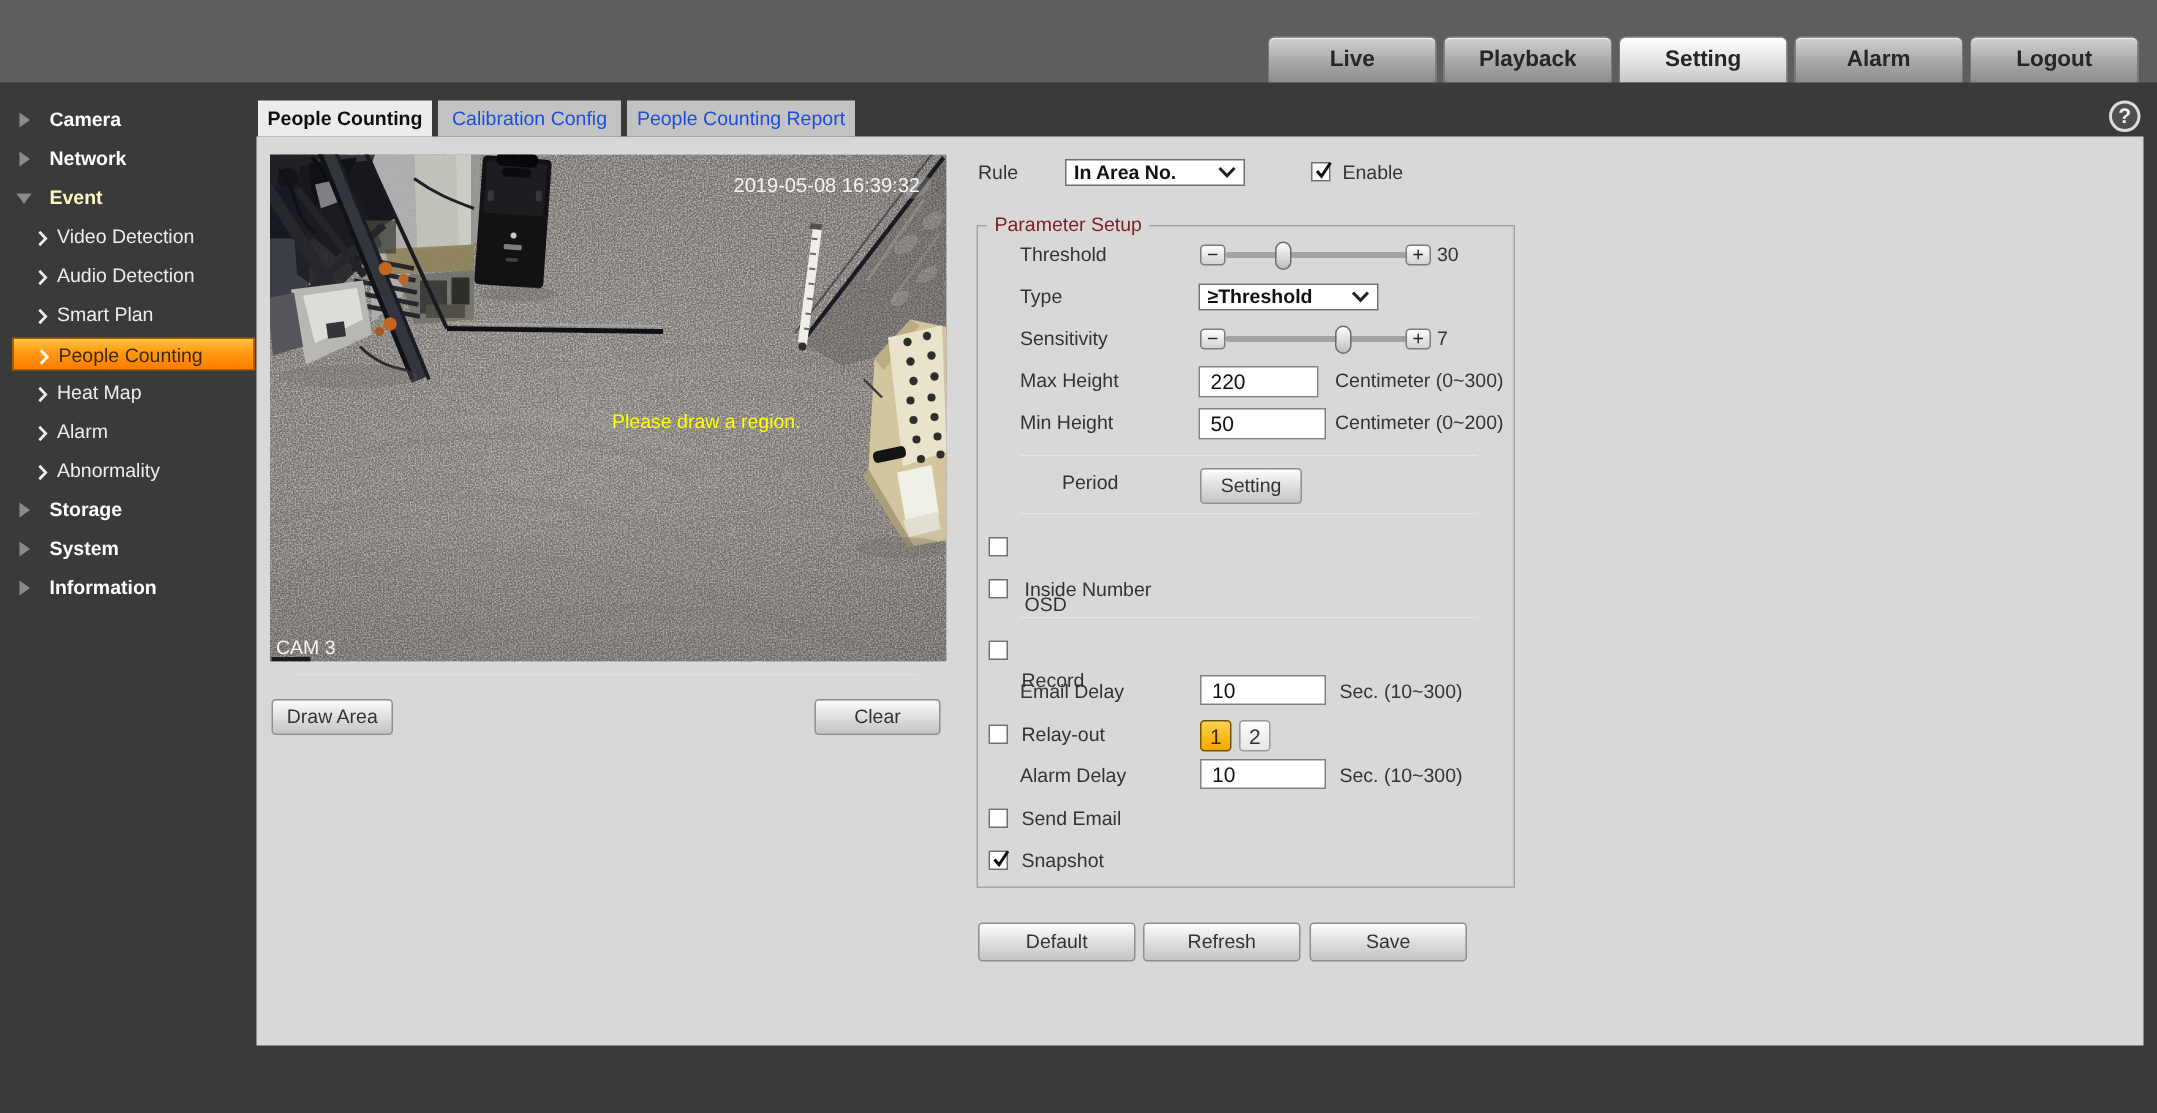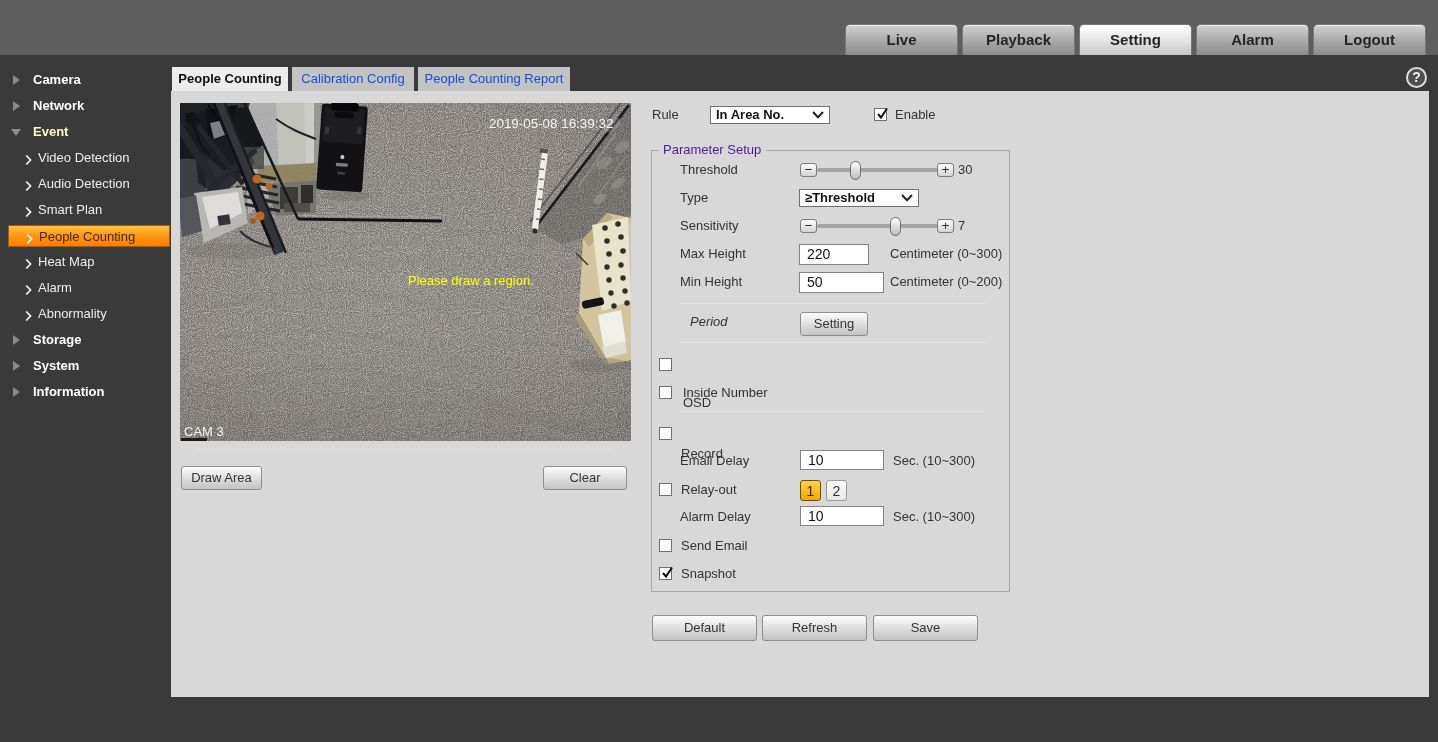--- a/index.html
+++ b/index.html
@@ -54,21 +54,21 @@
 .sel svg { position:absolute; right:5px; top:50%; margin-top:-4px; }
 .cb { position:absolute; width:13px; height:13px; background:#fff; border:1px solid #6f6f6f; }
 .cb svg { position:absolute; left:0px; top:-2px; }
 .inp { position:absolute; background:#fff; border:1px solid #828282; font-size:14px;
   color:#111; line-height:19px; padding-left:7px; }
 .btn { position:absolute; background:linear-gradient(#fdfdfd,#dfdfdf 50%,#c4c4c4);
   border:1px solid #8f8f8f; border-radius:3px; color:#333; font-size:13px;
   text-align:center; }
 .fs { position:absolute; border:1px solid #a6a6a6; }
 .legend { position:absolute; background:#d8d8d8; padding:0 5px; height:16px;
-  line-height:16px; font-size:13px; color:#4c1d95; white-space:nowrap; }
+  line-height:16px; font-size:13px; color:#7f1d1d; white-space:nowrap; }
 .sep { position:absolute; height:1px; background:#c6c6c6; border-bottom:1px solid #e4e4e4; }
 .track { position:absolute; height:4px; border-radius:2px; background:#a3a3a3; }
 .pm { position:absolute; width:17px; height:14px; border-radius:3px;
   background:linear-gradient(#fdfdfd,#d2d2d2); border:1px solid #7c7c7c;
   color:#222; font-size:13px; font-weight:normal; text-align:center; line-height:11px; }
 .thumb { position:absolute; width:11px; height:19px; border-radius:5.5px;
   background:linear-gradient(#fdfdfd,#bdbdbd); border:1px solid #6d6d6d; }
 .rly { position:absolute; width:21px; height:21px; border-radius:3px; font-size:14px;
   text-align:center; line-height:20px; }
 .rly.on { background:linear-gradient(#ffd24a,#f5a800); border:1px solid #6e5200; color:#3a2800; }
@@ -344,30 +344,30 @@
     </div>
 
   <div class="lbl" style="left:680px; top:218px;">Sensitivity</div>
   <div class="track" style="left:817px; top:224px; width:121px;"></div>
   <div class="pm" style="left:800px; top:219px;">−</div>
   <div class="thumb" style="left:890px; top:217px;"></div>
   <div class="pm" style="left:937px; top:219px;">+</div>
   <div class="lbl" style="left:958px; top:218px;">7</div>
 
   <div class="lbl" style="left:680px; top:246px;">Max Height</div>
-  <div class="inp" style="left:799px; top:244px; width:70px; height:21px;">220</div>
+  <div class="inp" style="left:799px; top:244px; width:80px; height:21px;">220</div>
   <div class="lbl" style="left:890px; top:246px;">Centimeter (0~300)</div>
 
   <div class="lbl" style="left:680px; top:274px;">Min Height</div>
   <div class="inp" style="left:799px; top:272px; width:85px; height:21px;">50</div>
   <div class="lbl" style="left:890px; top:274px;">Centimeter (0~200)</div>
 
   <div class="sep" style="left:680px; top:303px; width:305px;"></div>
 
-  <div class="lbl" style="left:690px; top:314px;font-style:italic;">Period</div>
+  <div class="lbl" style="left:708px; top:314px;">Period</div>
   <div class="btn" style="left:800px; top:312px; width:68px; height:24px; line-height:22px;">Setting</div>
 
   <div class="sep" style="left:680px; top:342px; width:305px;"></div>
 
   <div class="cb" style="left:659px; top:358px;"></div>
   <div class="lbl" style="left:683px; top:357px;margin-top:38px;">OSD</div>
   <div class="cb" style="left:659px; top:386px;"></div>
   <div class="lbl" style="left:683px; top:385px;">Inside Number</div>
 
   <div class="sep" style="left:680px; top:411px; width:305px;"></div>

